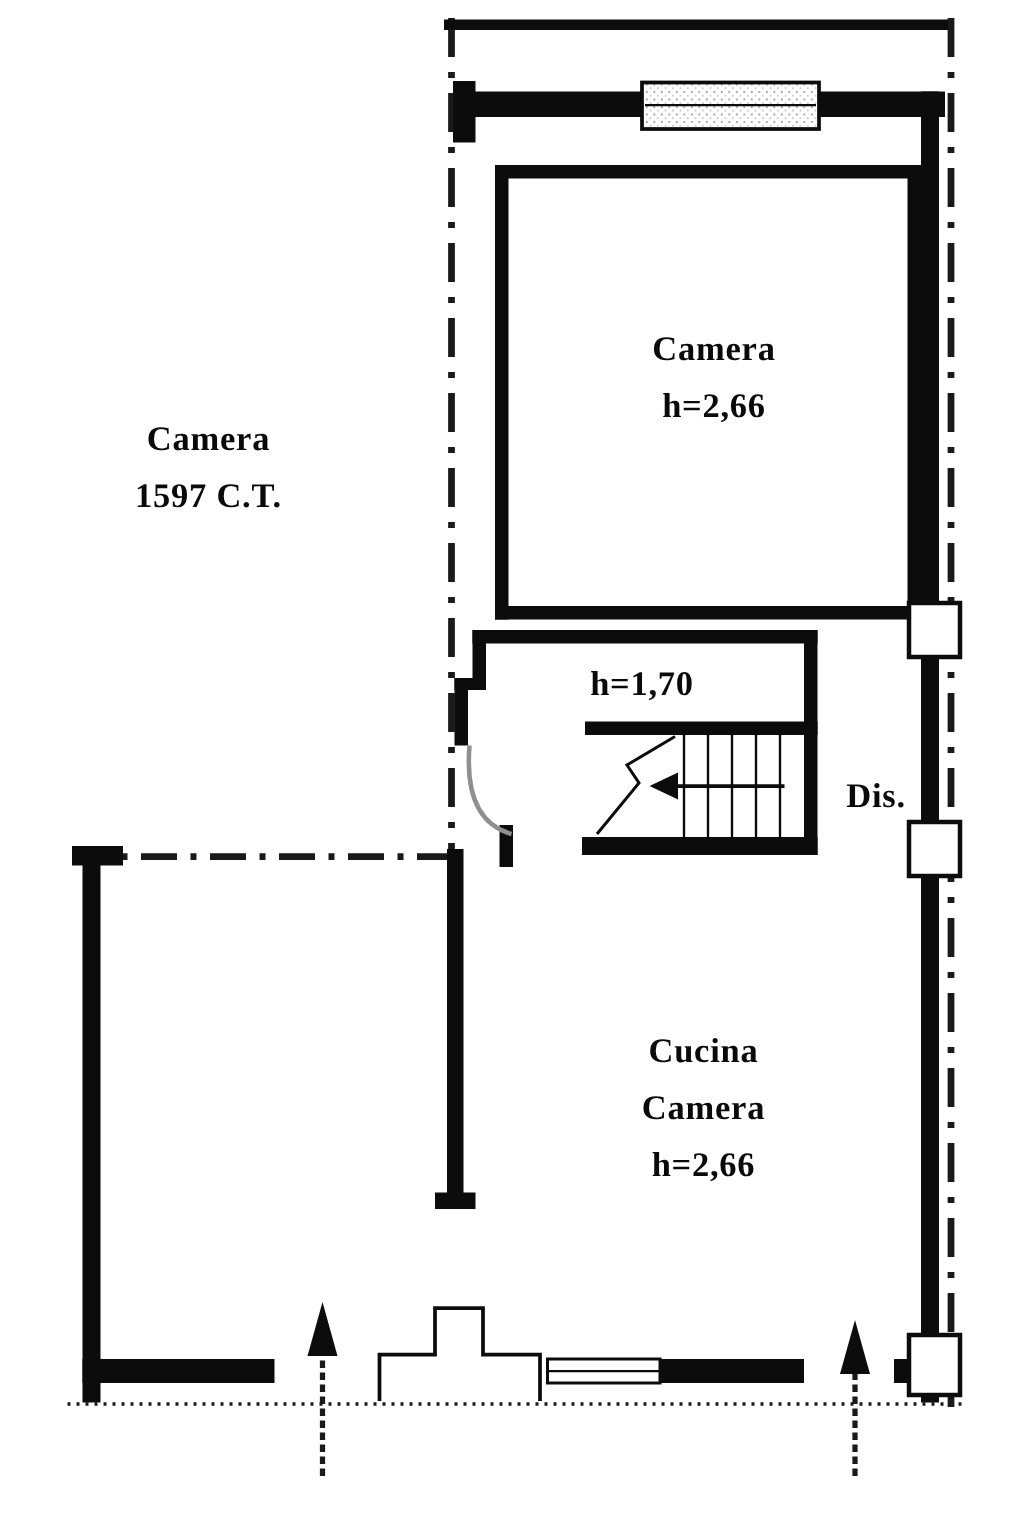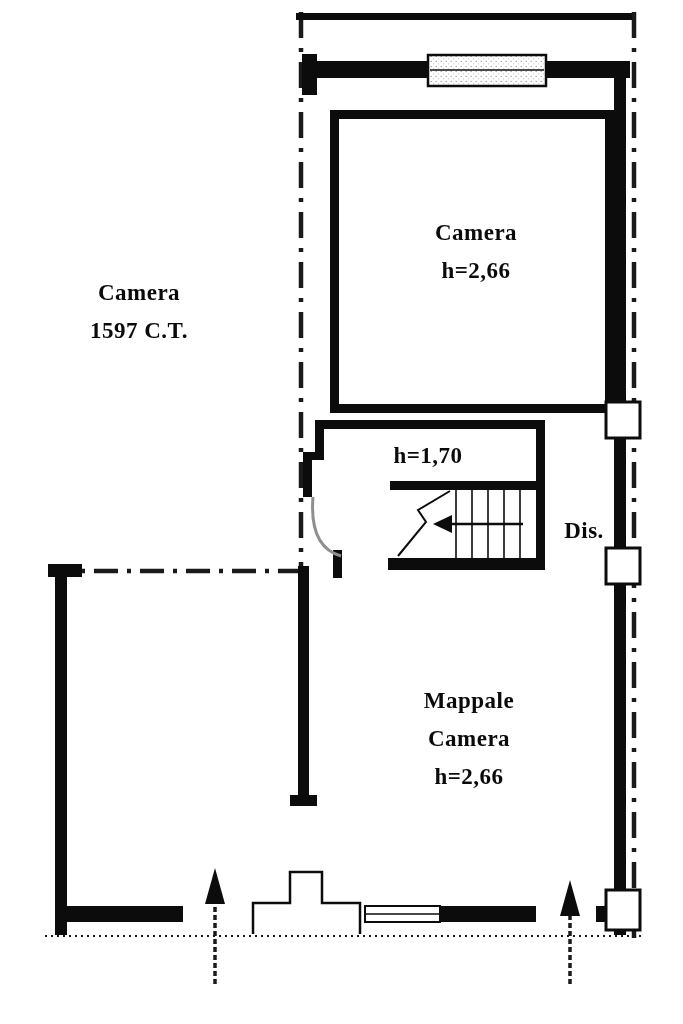--- a/index.html
+++ b/index.html
@@ -123,19 +123,19 @@
 
   <div class="label" style="left:428px; top:456px;font-family:Liberation Serif, serif;">
     <div>h=1,70</div>
   </div>
 
   <div class="label" style="left:584px; top:487px;margin-top:44px;">
     <div>Dis.</div>
   </div>
 
   <div class="label" style="left:469px; top:739px;">
-    <div>Mappale</div>
+    <div>Cucina</div>
     <div>Camera</div>
     <div>h=2,66</div>
   </div>
 
 
 </div>
 
 </body></html>

